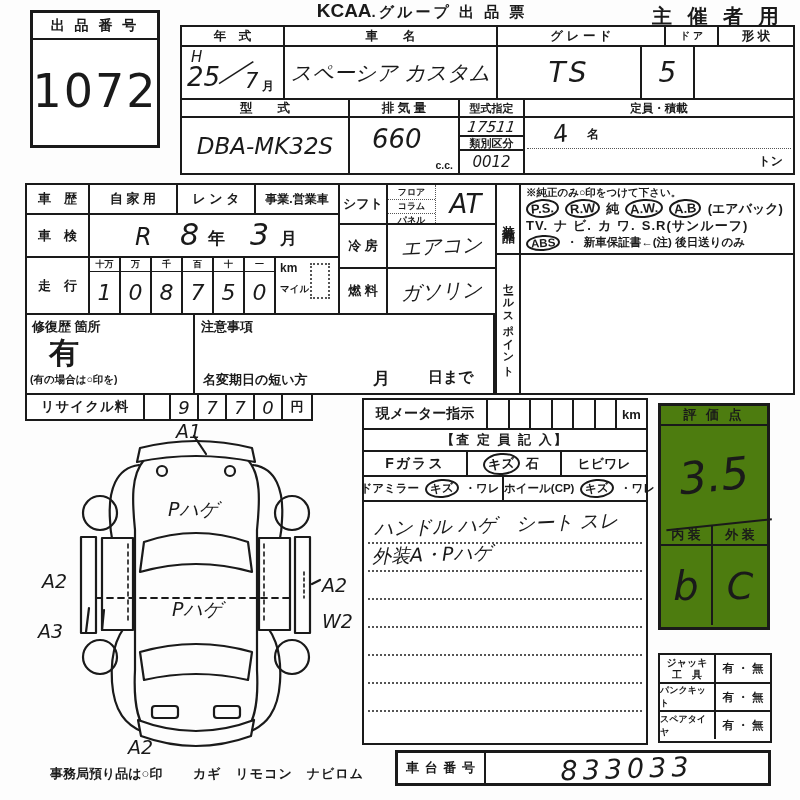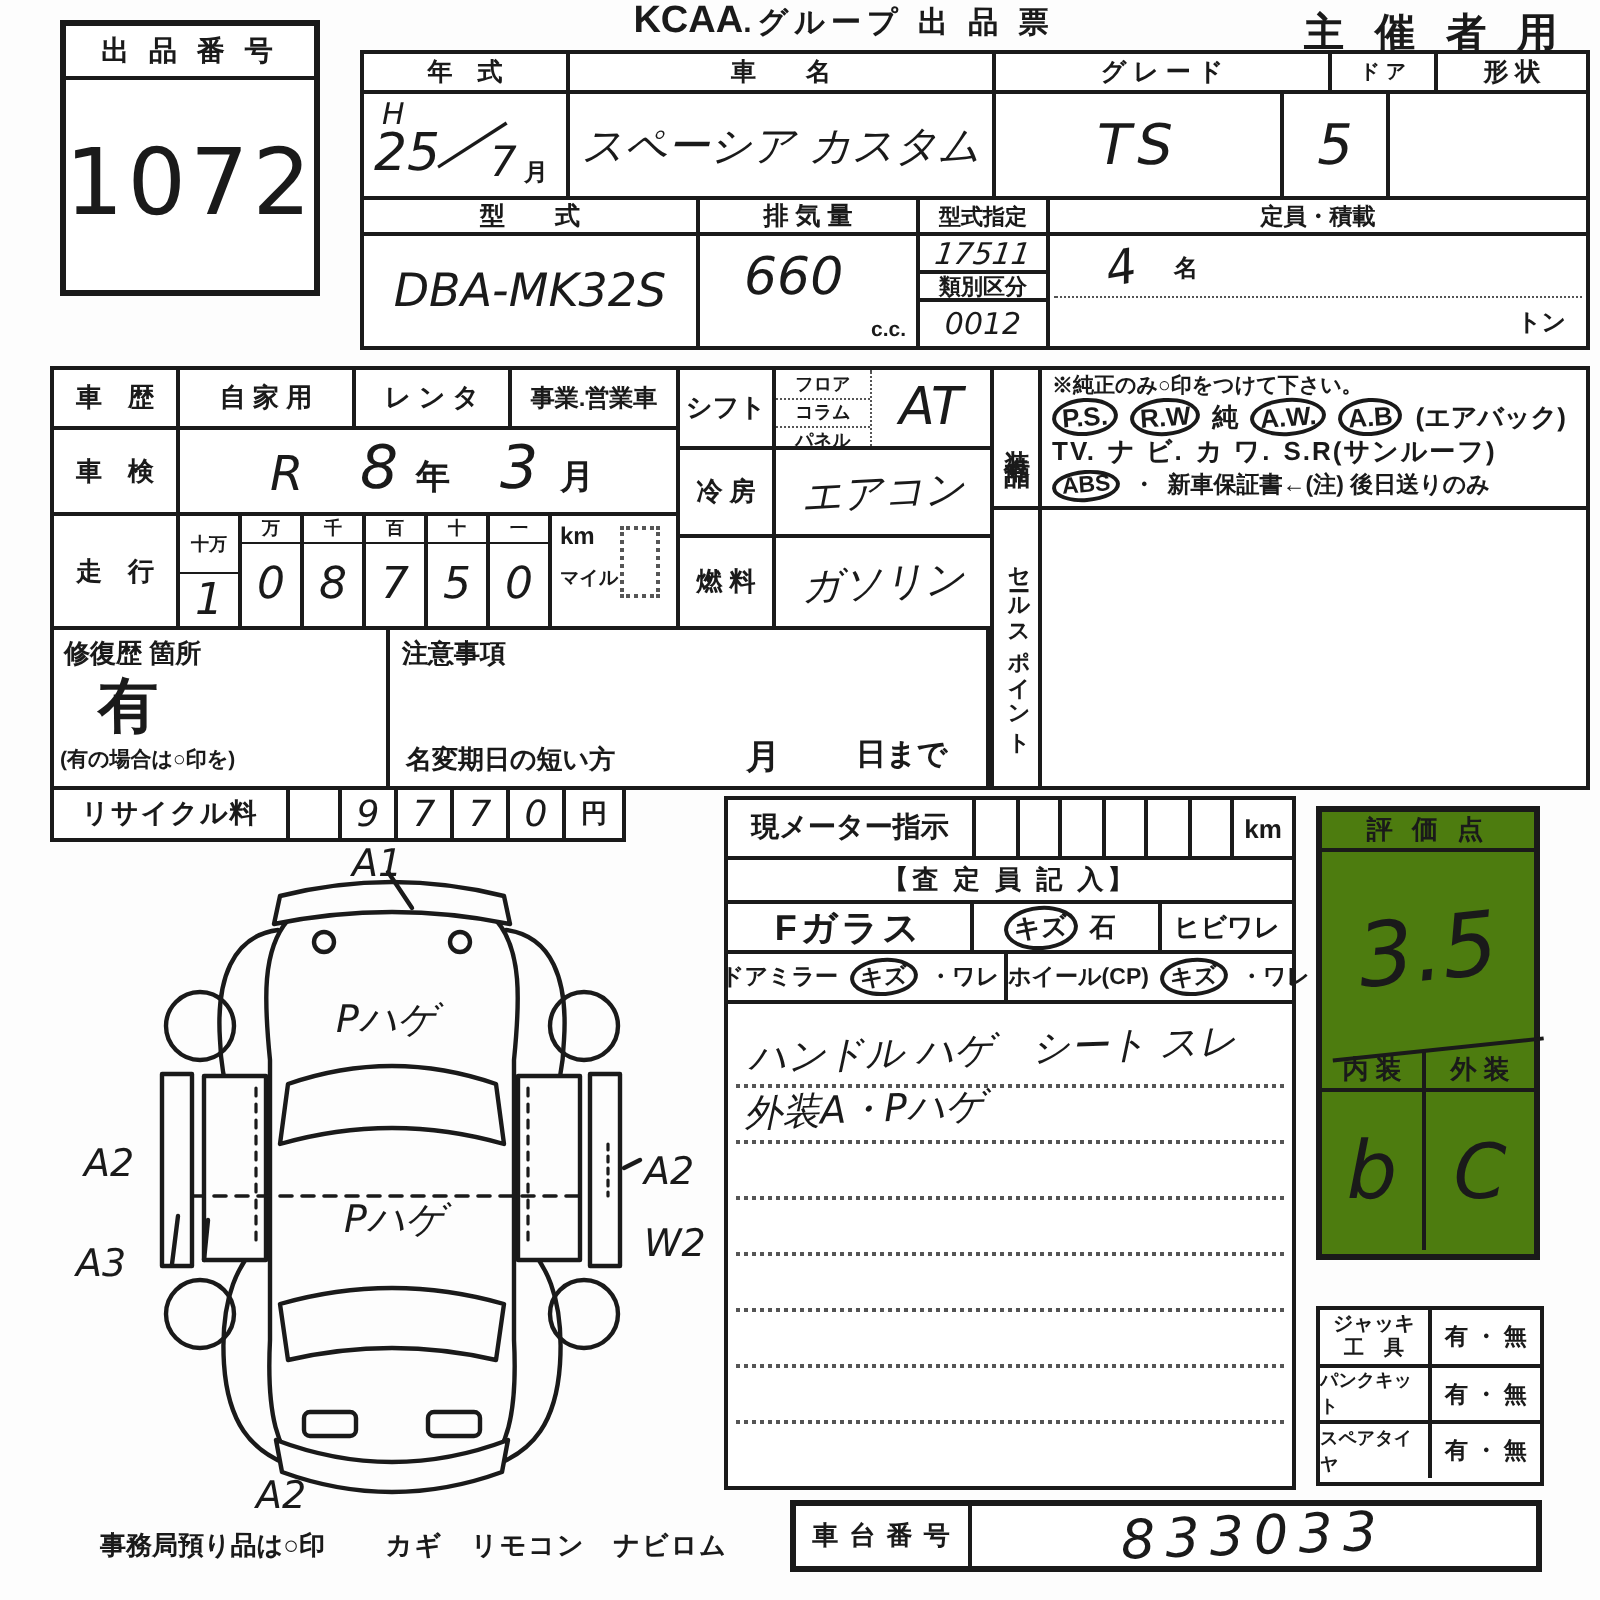--- a/index.html
+++ b/index.html
@@ -102,21 +102,21 @@
         <span class="abs hw" style="left:45px;top:8px;font-size:24px">R</span>
         <span class="abs hw" style="left:90px;top:2px;font-size:30px">8</span>
         <span class="abs hd" style="left:118px;top:12px;font-size:17px">年</span>
         <span class="abs hw" style="left:160px;top:2px;font-size:30px">3</span>
         <span class="abs hd" style="left:190px;top:12px;font-size:17px">月</span>
       </div>
     </div>
     <div class="row" style="height:55px">
       <div class="c br hd" style="width:63px;font-size:13px">走　行</div>
       <div class="col br" style="width:31px">
-          <div class="c hd" style="height:29px;font-size:9px;border-bottom:1px solid var(--ink)">十万</div>
+          <div class="c hd" style="height:14px;font-size:9px;border-bottom:1px solid var(--ink)">十万</div>
           <div class="c hw" style="flex:1;font-size:22px">1</div>
         </div>
       <div class="col br" style="width:31px">
           <div class="c hd" style="height:14px;font-size:9px;border-bottom:1px solid var(--ink)">万</div>
           <div class="c hw" style="flex:1;font-size:22px">0</div>
         </div>
       <div class="col br" style="width:31px">
           <div class="c hd" style="height:14px;font-size:9px;border-bottom:1px solid var(--ink)">千</div>
           <div class="c hw" style="flex:1;font-size:22px">8</div>
         </div>
@@ -276,21 +276,21 @@
       <div class="br" style="width:21.5px"></div>
       <div class="br" style="width:21.5px"></div>
       <div class="br" style="width:21.5px"></div>
       <div class="br" style="width:21.5px"></div>
       <div class="br" style="width:21.5px"></div>
       <div class="br" style="width:21.5px"></div>
       <div class="c hd" style="flex:1;font-size:13px">km</div>
     </div>
     <div class="c bb hd" style="height:22px;font-size:13px;letter-spacing:2px">【査 定 員 記 入】</div>
     <div class="row bb" style="height:25px">
-      <div class="c br hd" style="width:123px;font-size:18px;letter-spacing:2px">Fガラス</div>
+      <div class="c br hd" style="width:104px;font-size:14px;letter-spacing:2px">Fガラス</div>
       <div class="c br hd" style="width:94px;font-size:13px">
           <span class="tok circ">キズ</span>
           <span class="tok">石</span>
         </div>
       <div class="c hd" style="flex:1;font-size:13px">ヒビワレ</div>
     </div>
     <div class="row bb" style="height:25px">
       <div class="c br hd" style="width:140px;font-size:11.5px">
           <span class="tok">ドアミラー</span>
           <span class="tok circ">キズ</span>

